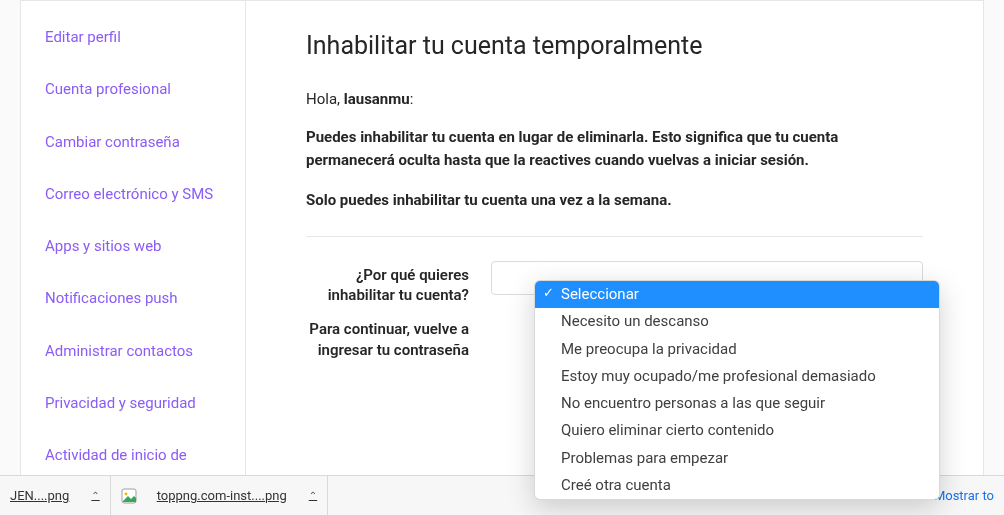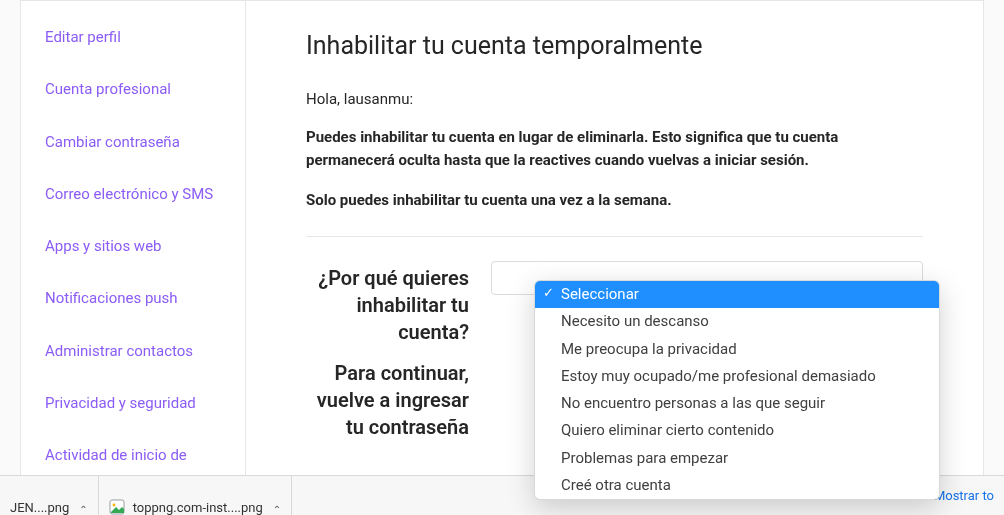--- a/index.html
+++ b/index.html
@@ -38,21 +38,21 @@
   }
   .page-title {
     font-size: 25px;
     font-weight: 400;
     margin-bottom: 30px;
   }
   .greet {
     font-size: 15px;
     margin-bottom: 18px;
   }
-  .greet .username { font-weight: 400; }
+  .greet .username { font-weight: 700; }
   .para {
     font-size: 15px;
     line-height: 1.55;
     margin-bottom: 16px;
     font-weight: bold;
   }
   .divider {
     border: none;
     border-top: 1px solid #e6e6e6;
     margin: 24px 0 24px 0;
@@ -61,21 +61,21 @@
     display: flex;
     align-items: flex-start;
     margin-bottom: 10px;
   }
   .form-label {
     width: 185px;
     text-align: right;
     font-weight: 600;
     padding-right: 22px;
     padding-top: 4px;
-    font-size: 20px;
+    font-size: 15px;
     line-height: 1.35;
   }
   .form-field {
     flex: 1;
     position: relative;
   }
   .select-box {
     width: 100%;
     height: 34px;
     border: 1px solid #dbdbdb;
@@ -123,26 +123,27 @@
     background: #f7f7f7;
     border-top: 1px solid #d9d9d9;
     display: flex;
     align-items: center;
     font-size: 13px;
     color: #333;
     z-index: 50;
   }
   .dl-item {
     display: flex;
-    align-items: flex-end;
+    align-items: center;
     border-right: 1px solid #d9d9d9;
     padding: 0 10px;
     height: 100%;
-    gap: 8px;
-    cursor: pointer;
+    gap: 20px;
+    cursor: pointer;
+    text-decoration: underline;
   }
   .dl-icon {
     width: 16px; height: 16px;
     display: inline-flex;
     align-items: center;
     justify-content: center;
   }
   .dl-icon svg { width: 16px; height: 16px; }
   .dl-caret {
     font-size: 10px;

